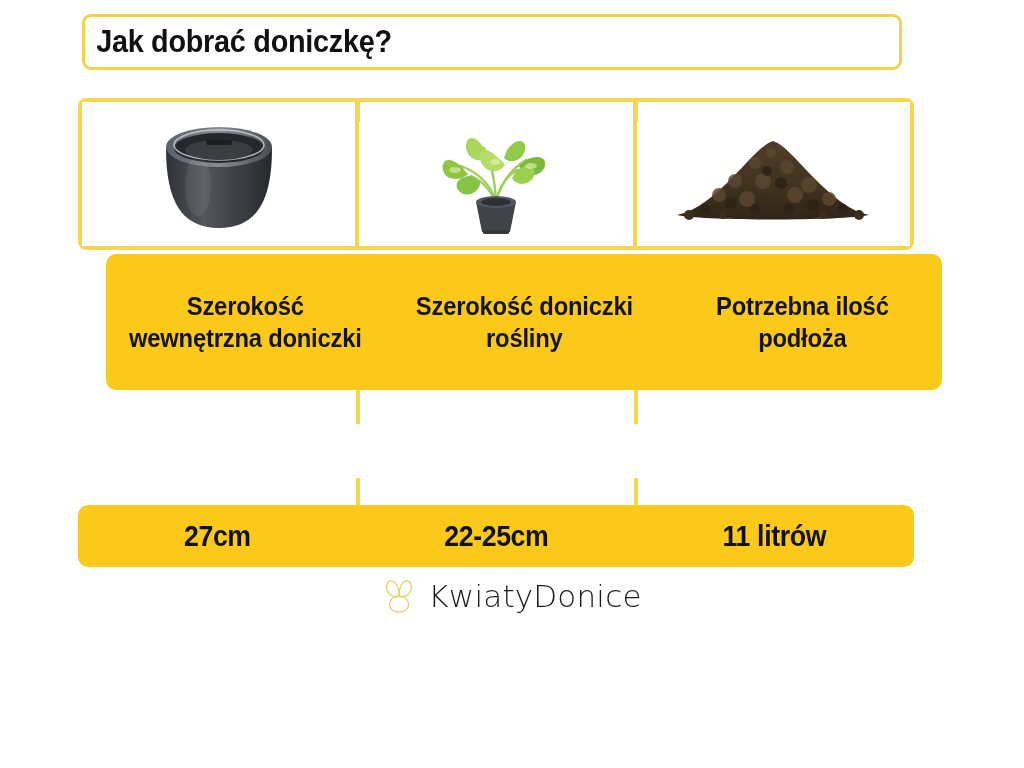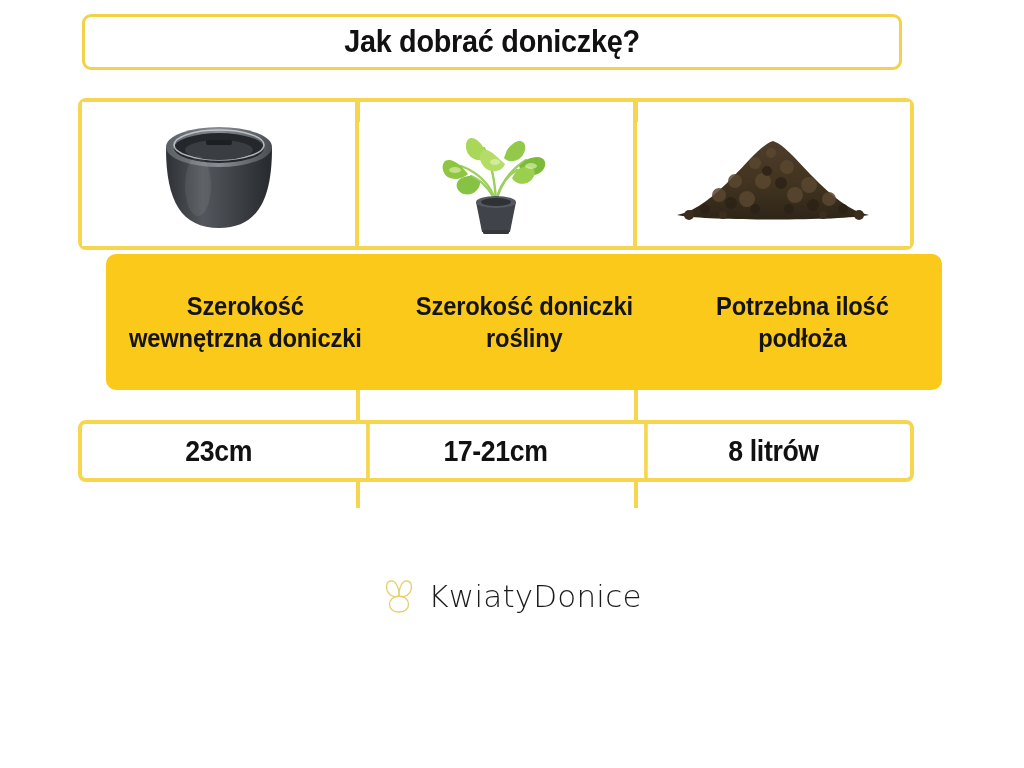--- a/index.html
+++ b/index.html
@@ -27,21 +27,21 @@
     left: 82px;
     top: 14px;
     width: 820px;
     height: 56px;
     box-sizing: border-box;
     border: 3px solid #f2d24b;
     border-radius: 9px;
     background: #ffffff;
     display: flex;
     align-items: center;
-    justify-content: center;
+    justify-content: flex-start;
   }
   .title-text {
     font-size: 31px;
     font-weight: bold;
     color: #111111;
     letter-spacing: -0.3px;
     white-space: nowrap;
     transform: scaleX(0.93);
   }
 
@@ -284,26 +284,26 @@
   <div class="divider-tick" style="left:634px; top:390px; height:34px;"></div>
   <div class="divider-tick" style="left:356px; top:478px; height:30px;"></div>
   <div class="divider-tick" style="left:634px; top:478px; height:30px;"></div>
 
   <div class="row row-header">
     <div class="cell">Szerokość wewnętrzna doniczki</div>
     <div class="cell">Szerokość doniczki rośliny</div>
     <div class="cell">Potrzebna ilość podłoża</div>
   </div>
 
-  <div class="row row-data-light">
-    <div class="cell">23cm</div>
-    <div class="cell">17-21cm</div>
-    <div class="cell">8 litrów</div>
-  </div>
-
+
+  <div class="row row-data-yellow">
+    <div class="cell">27cm</div>
+    <div class="cell">22-25cm</div>
+    <div class="cell">11 litrów</div>
+  </div>
 
   <div class="logo">
     <svg class="logo-mark" viewBox="0 0 34 36">
       <g fill="none" stroke="#e3d071" stroke-width="1.3" stroke-linejoin="round">
         <path d="M17 18 C17 8 13 2 8.5 3 C4 4 3 11 7 15.5 C10 19 14.5 19.5 17 18 Z"></path>
         <path d="M17 18 C17 8 21 2 25.5 3 C30 4 31 11 27 15.5 C24 19 19.5 19.5 17 18 Z"></path>
         <path d="M17 18 C11.5 18 7.5 22 7.5 26.5 C7.5 31 11.5 34 17 34 C22.5 34 26.5 31 26.5 26.5 C26.5 22 22.5 18 17 18 Z"></path>
       </g>
     </svg>
     <div class="logo-text">KwiatyDonice</div>

